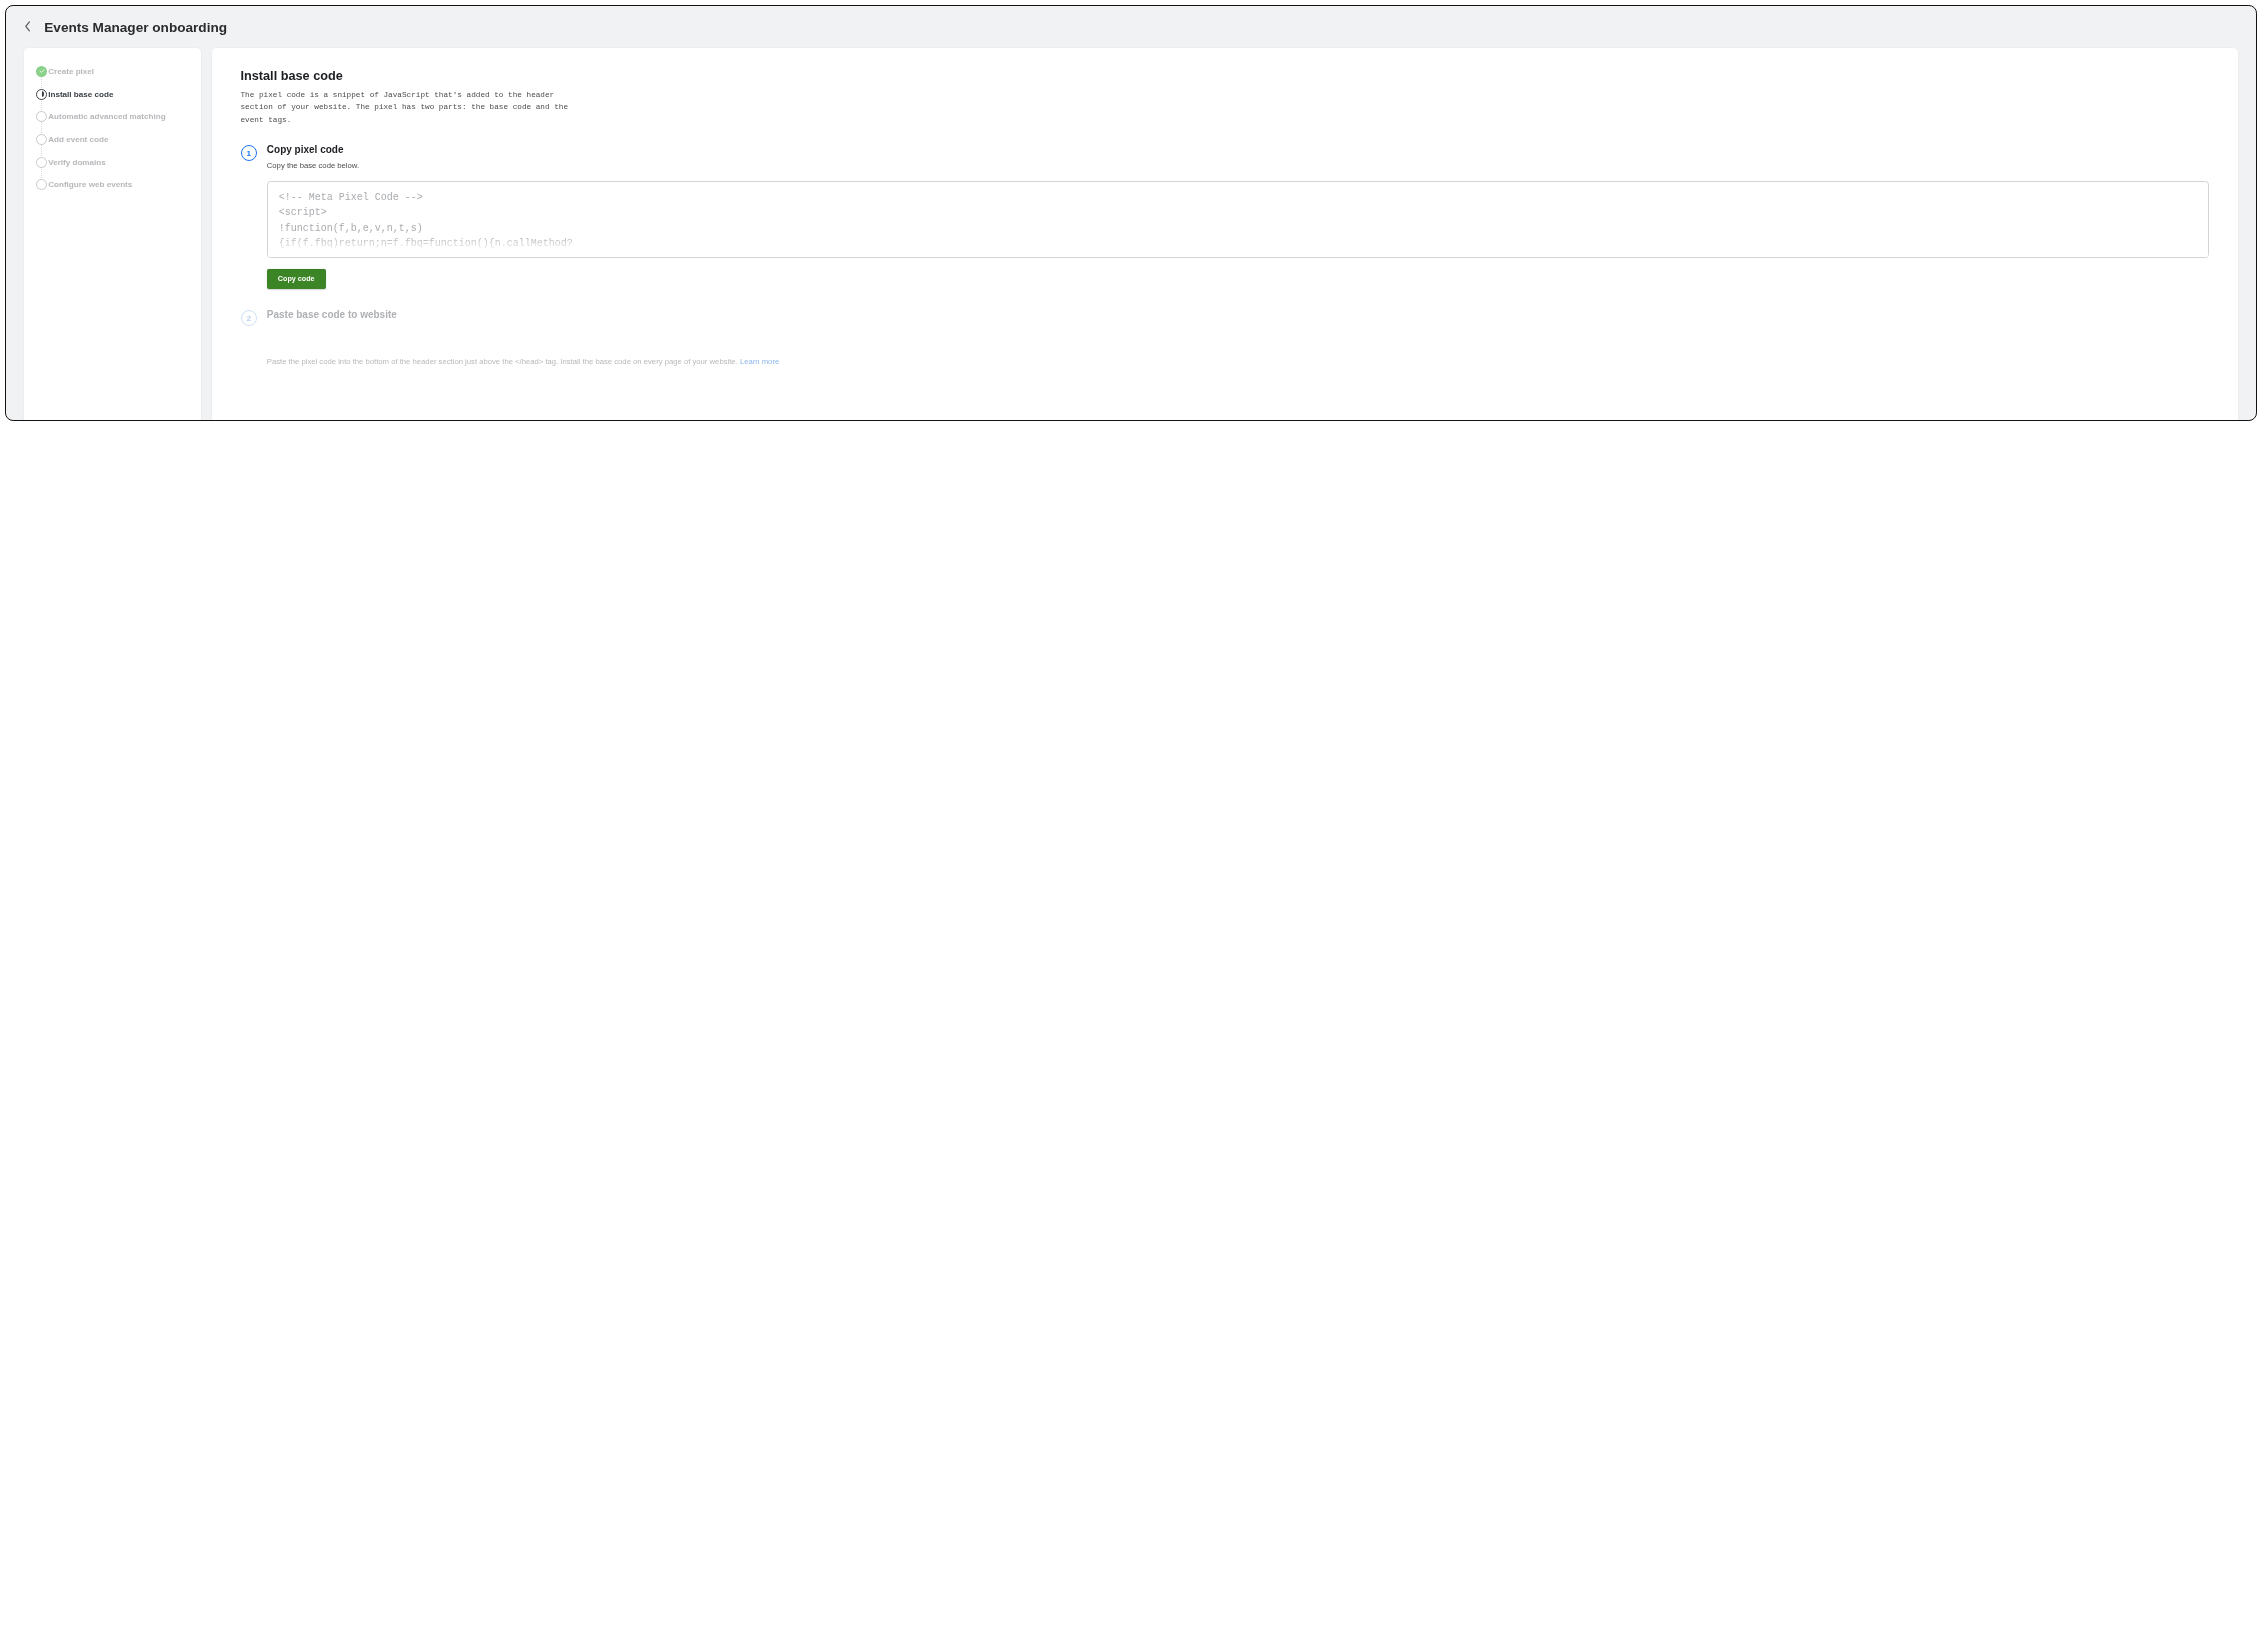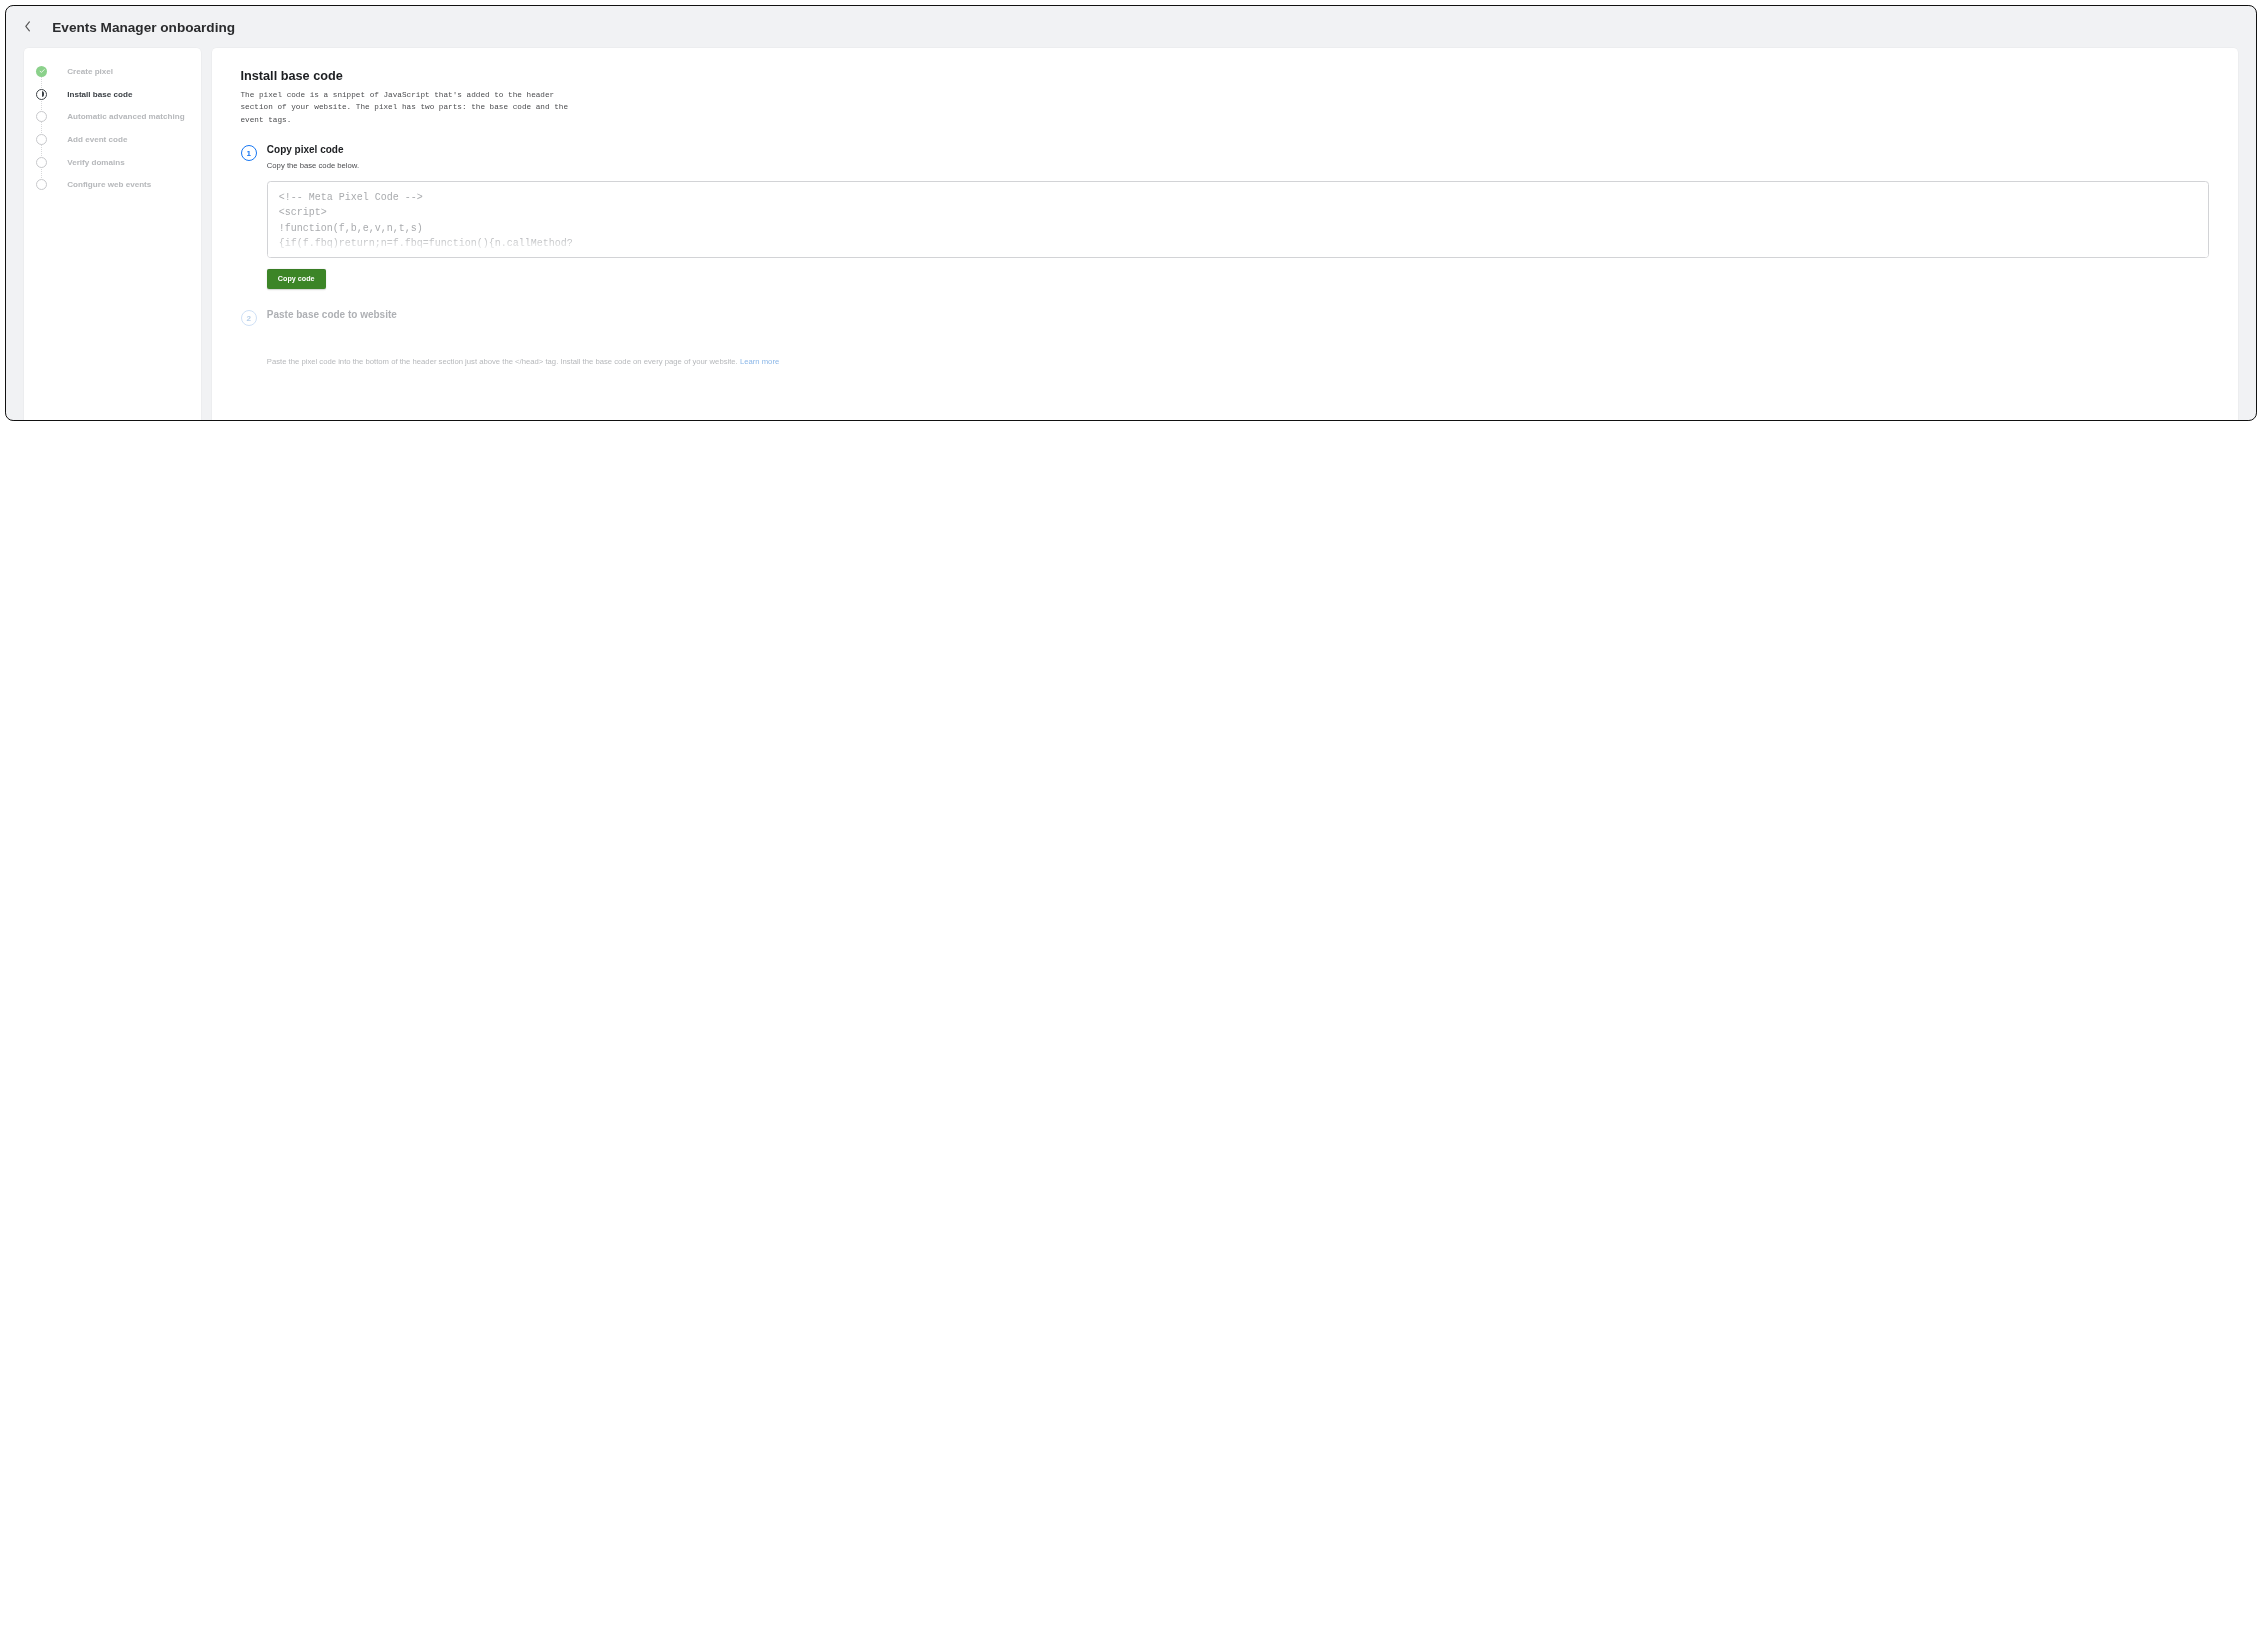--- a/index.html
+++ b/index.html
@@ -26,41 +26,40 @@
     line-height: 1;
     color: #444;
     cursor: pointer;
     user-select: none;
     padding: 2.7px 0.9px;
   }
   .page-title {
     font-size: 13.6px;
     font-weight: 700;
     color: #2a2b2d;
-    margin-left: 8px;
   }
   .body {
     display: flex;
     gap: 11px;
     padding: 1.8px 18px 0 18px;
     align-items: stretch;
   }
   .sidebar {
     width: 177px;
     flex-shrink: 0;
     background: #fff;
     border-radius: 4.5px 4.5px 0 0;
     padding: 14.5px 12.7px 16.3px 12.7px;
     box-shadow: 0 0 0 0.5px rgba(0,0,0,0.04);
   }
   .steps { list-style: none; }
   .step {
     display: flex;
     align-items: center;
-    gap: 20px;
+    gap: 1px;
     position: relative;
     padding: 3.6px 0 8.1px 0;
     cursor: pointer;
   }
   .step::after {
     
     content: "";
     position: absolute;
     left: 5px;
     top: 13.6px;

